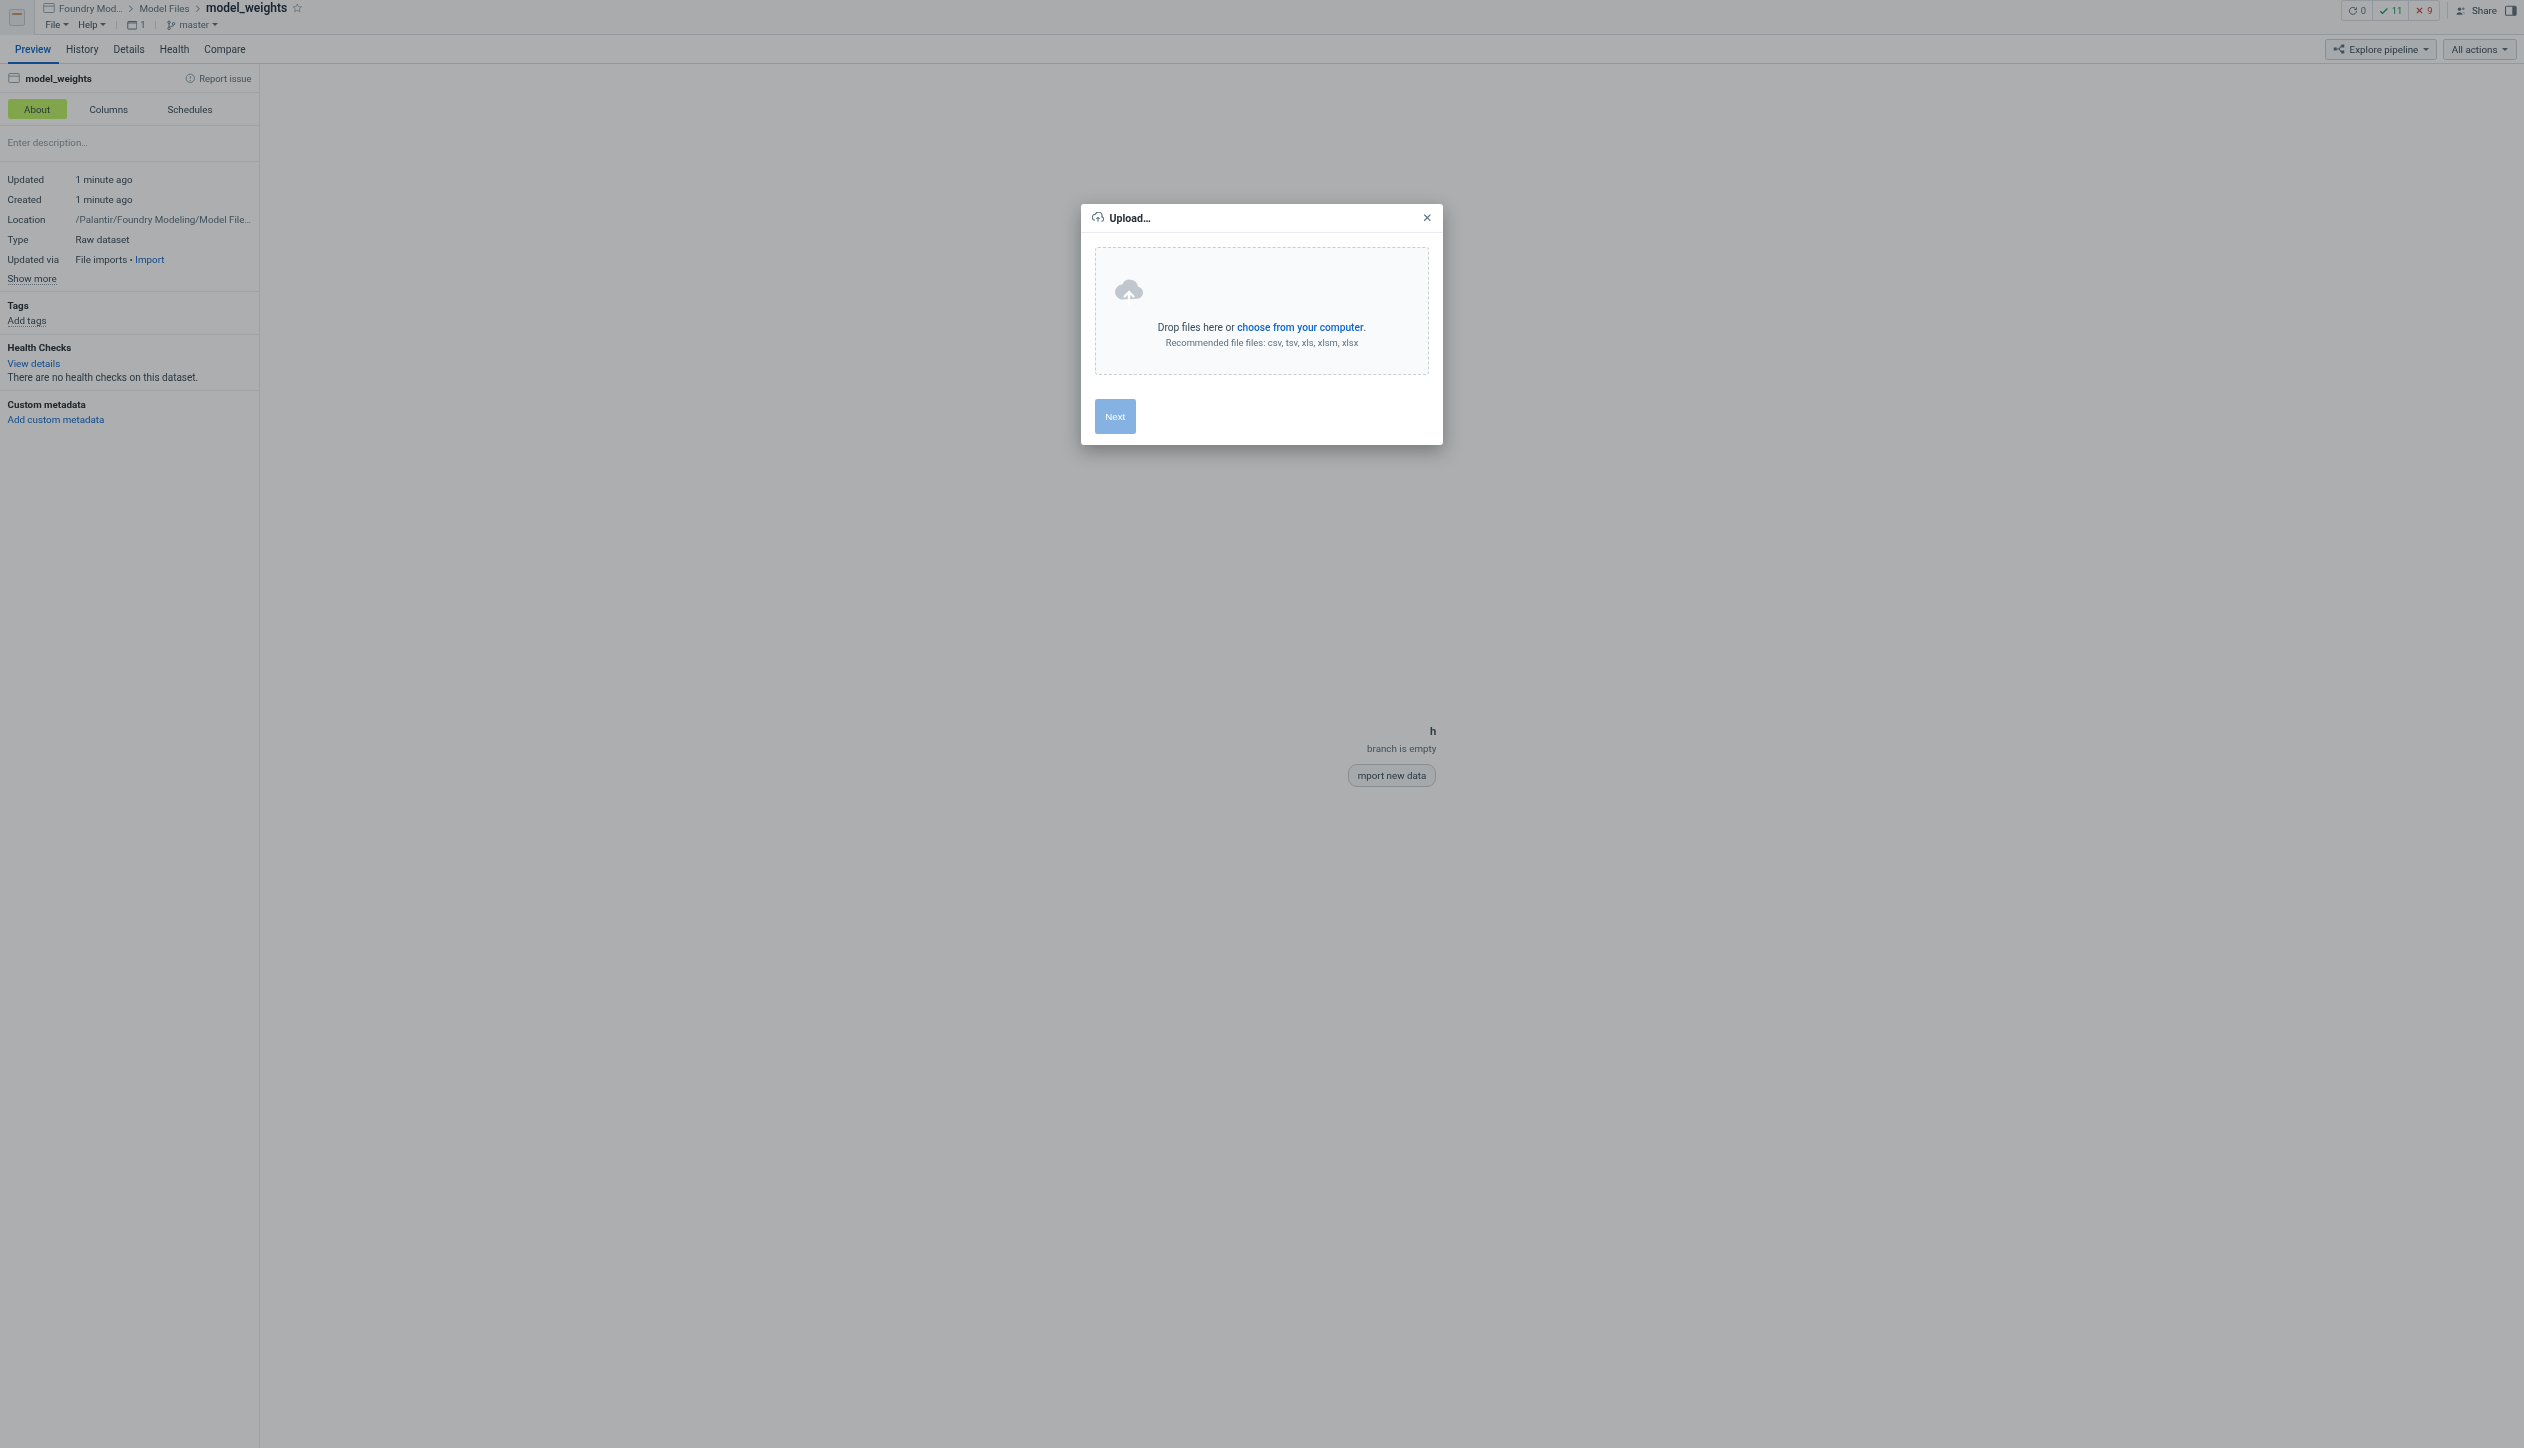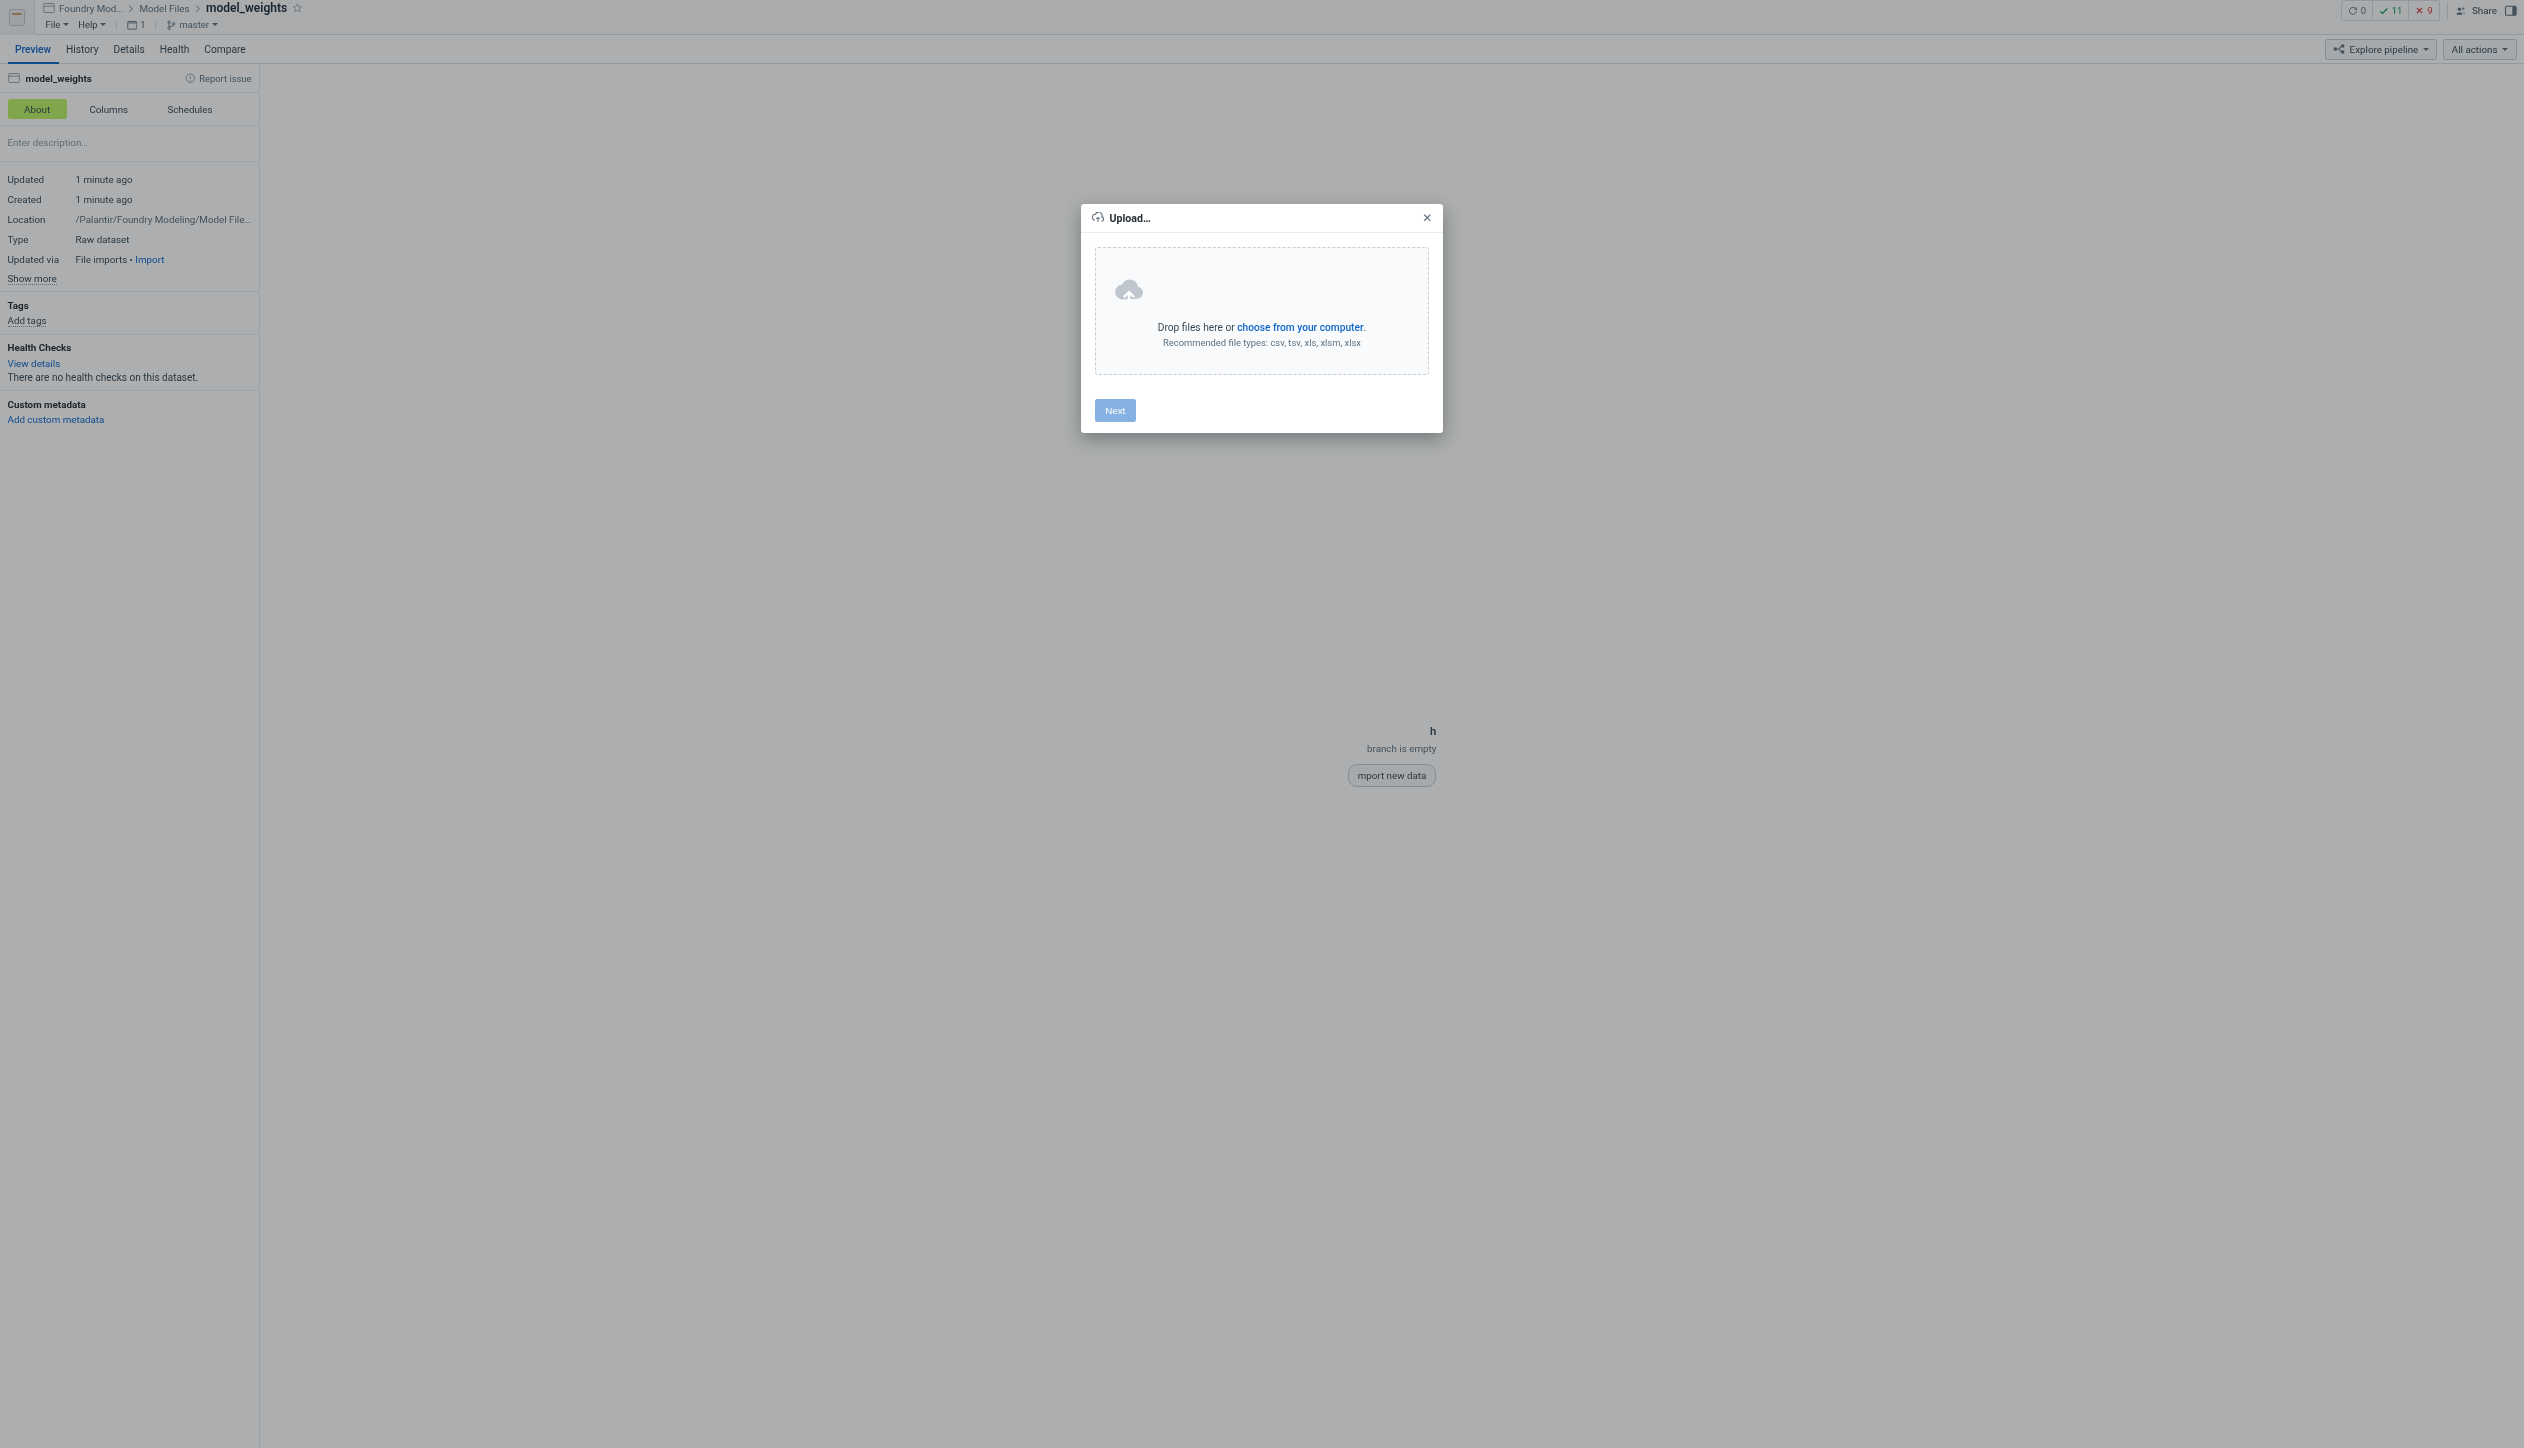--- a/index.html
+++ b/index.html
@@ -98,21 +98,21 @@
   .modal-head { height:29px; display:flex; align-items:center; padding:0 10.6px; border-bottom:0.8px solid #e8ebef;}
   .modal-head .title { display:flex; align-items:center; gap:6px; font-weight:700; color:#272f37; font-size:10.6px;}
   .modal-head .close { margin-left:auto; cursor:pointer; color:#5c7080; font-size:12px; line-height:1;}
   .modal-body { padding:13.6px;}
   .dropzone { border:1.1px dashed #c7ced5; border-radius:3px; background:#f8fafb; padding:26px 15px; text-align:center;}
   .dropzone .cloud svg { width:36px; height:36px; color:#b6bec6;}
   .dropzone .line1 { margin-top:12px; font-size:10.2px; color:#394B59;}
   .dropzone .line1 .link { font-weight:500;}
   .dropzone .line2 { margin-top:4.5px; font-size:9.4px; color:#5c7080;}
   .modal-foot { padding:10.6px 13.6px;}
-  .primary-btn { background:#1067c9; color:#fff; border:none; border-radius:2.3px; height:23px; padding:0 10.6px; font-size:9.8px; cursor:pointer;}
+  .primary-btn { background:#1067c9; color:#fff; border:none; border-radius:2.3px; height:35px; padding:0 10.6px; font-size:9.8px; cursor:pointer;}
   .primary-btn.disabled { opacity:0.5; cursor:not-allowed;}
 
   svg { display:block; }
 </style>
 </head>
 <body>
 
 <div class="top-header">
   <div class="app-tile">
     <div class="app-tile-inner"></div>
@@ -325,20 +325,20 @@
     <div class="dropzone">
       <div class="cloud">
         <svg viewBox="0 0 48 48">
             <path d="M14 34a10 10 0 0 1 1-19.9A11 11 0 0 1 36 17a8 8 0 0 1-1 15.9" fill="#c0c7ce"></path>
             <path d="M24 40V24m0 0l-6 6m6-6l6 6" fill="none" stroke="#fff" stroke-width="3.2" stroke-linecap="round" stroke-linejoin="round"></path>
           </svg>
       </div>
       <div class="line1">
         <span>Drop files here or </span><span class="link">choose from your computer</span><span>.</span>
       </div>
-      <div class="line2">Recommended file types: csv, tsv, xls, xlsm, xlsx</div>
+      <div class="line2">Recommended file files: csv, tsv, xls, xlsm, xlsx</div>
     </div>
   </div>
   <div class="modal-foot">
     <button class="primary-btn disabled">Next</button>
   </div>
 </div>
 
 
 </body></html>

